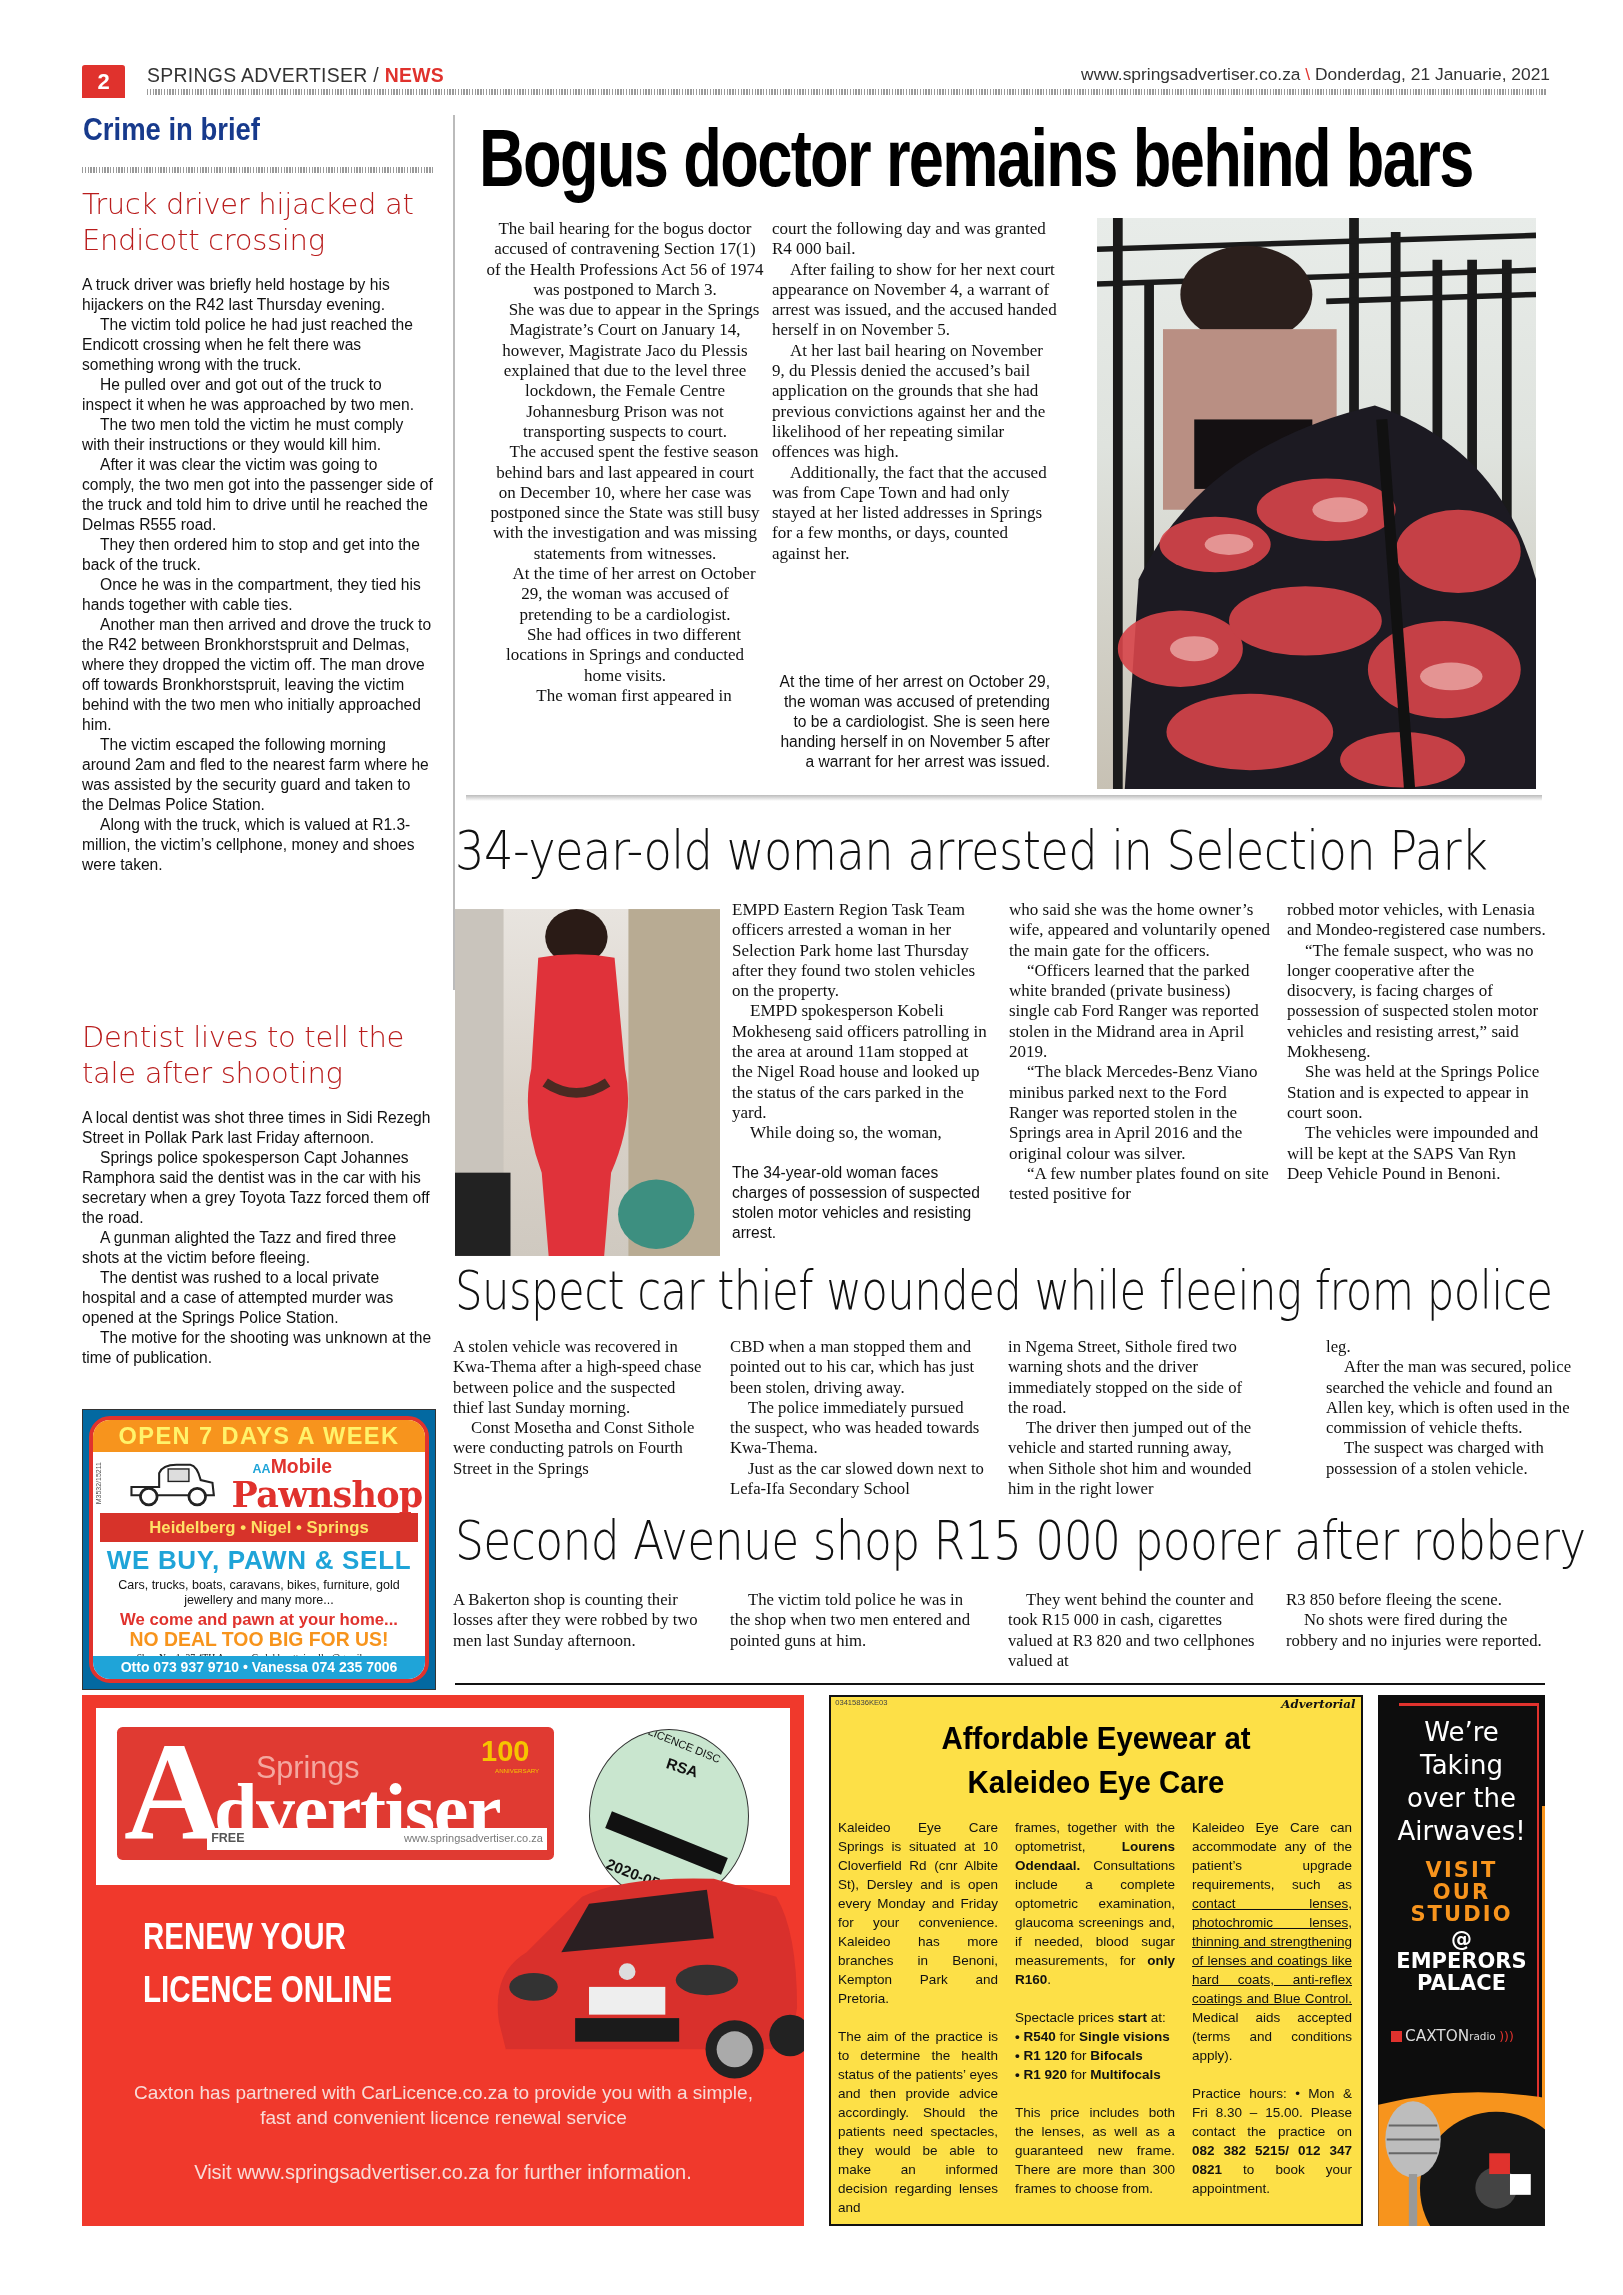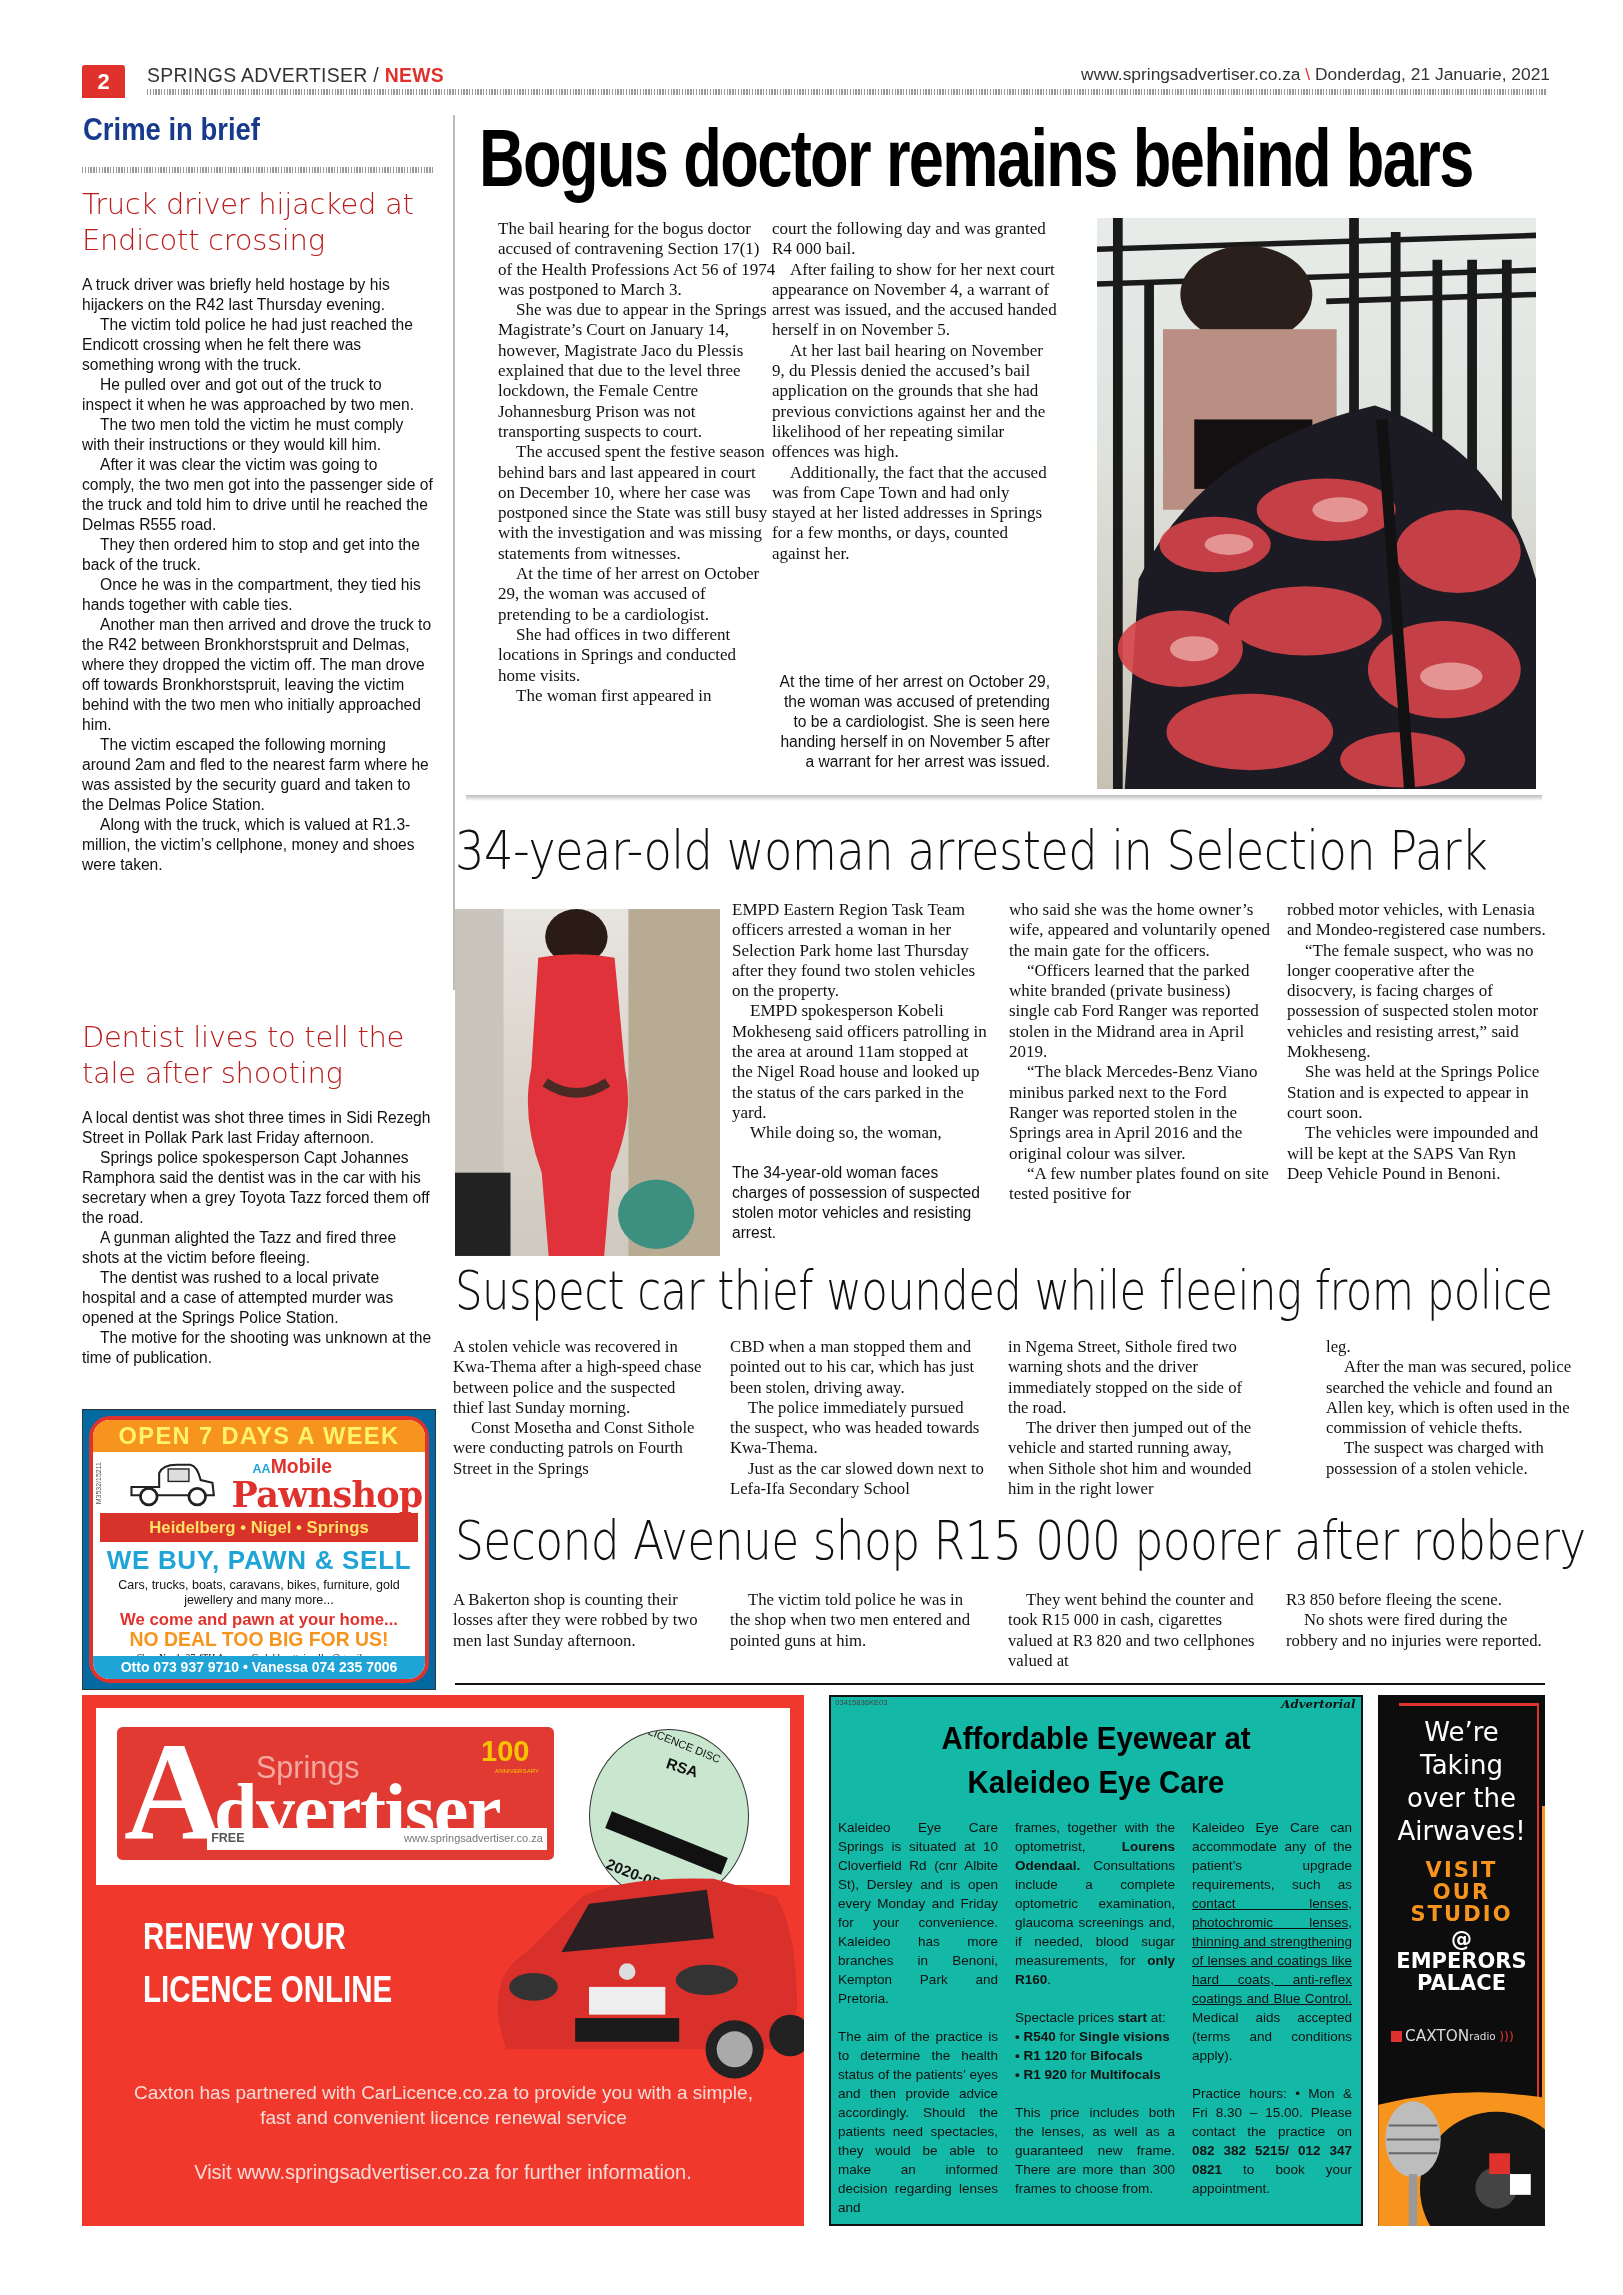--- a/index.html
+++ b/index.html
@@ -37,21 +37,21 @@
   .photo-shadow { left: 466px; top: 795px; width: 1076px; height: 5.6px; background: linear-gradient(#bbb, #fff); }
 
   .sec-h { font-family: "DejaVu Sans", sans-serif; font-weight: 300; color: #111; white-space: nowrap; letter-spacing: -0.7px; transform-origin: left; }
 
   .photo-sel { left: 455px; top: 909px; width: 265px; height: 347px; overflow: hidden; background: linear-gradient(180deg, #e8e4df 0%, #d9d2c9 55%, #cfc9c0 100%); }
 
   
   .ad-pawn { left: 82px; top: 1409px; width: 354px; height: 281px; border: 1.4px solid #333; background: #0369a1; padding: 5.6px; }
   .pawn-inner { width: 100%; height: 100%; border: 4.2px solid #e0322d; border-radius: 21px; overflow: hidden; position: relative; font-family: "Liberation Sans", sans-serif; background: #fff; }
   .ad-adv { left: 82px; top: 1695px; width: 722px; height: 531px; background: #f0392c; }
-  .ad-eye { left: 829px; top: 1695px; width: 534px; height: 531px; border: 2.8px solid #111; background: #14b8a6; font-family: "Liberation Sans", sans-serif; }
+  .ad-eye { left: 829px; top: 1695px; width: 534px; height: 531px; border: 2.8px solid #111; background: #fde047; font-family: "Liberation Sans", sans-serif; }
   .ad-radio { left: 1378px; top: 1695px; width: 167px; height: 531px; background: #0d0d0d; overflow: hidden; font-family: "DejaVu Sans", sans-serif; }
   .eye-col { position: absolute; top: 121px; width: 160px; font-size: 13.5px; line-height: 19px; text-align: justify; color: #111; }
   .eye-col b { font-weight: bold; }
   .eye-col u { text-decoration: underline; }
   .eye-col .gap { height: 19px; }
 </style>
 </head>
 <body>
 
 <div class="abs page-num">2</div>
@@ -91,21 +91,21 @@
     <p>A local dentist was shot three times in Sidi Rezegh Street in Pollak Park last Friday afternoon.</p>
     <p>Springs police spokesperson Capt Johannes Ramphora said the dentist was in the car with his secretary when a grey Toyota Tazz forced them off the road.</p>
     <p>A gunman alighted the Tazz and fired three shots at the victim before fleeing.</p>
     <p>The dentist was rushed to a local private hospital and a case of attempted murder was opened at the Springs Police Station.</p>
     <p>The motive for the shooting was unknown at the time of publication.</p>
   </div>
 </div>
 
 <h1 class="abs lead-h">Bogus doctor remains behind bars</h1>
 
-<div class="abs col-text" style="left:498px; top:219px; width:278px;">
+<div class="abs col-text" style="left:486px; top:219px; width:278px;text-align:center;">
   <p class="noind">The bail hearing for the bogus doctor accused of contravening Section 17(1) of the Health Professions Act 56 of 1974 was postponed to March 3.</p>
   <p>She was due to appear in the Springs Magistrate’s Court on January 14, however, Magistrate Jaco du Plessis explained that due to the level three lockdown, the Female Centre Johannesburg Prison was not transporting suspects to court.</p>
   <p>The accused spent the festive season behind bars and last appeared in court on December 10, where her case was postponed since the State was still busy with the investigation and was missing statements from witnesses.</p>
   <p>At the time of her arrest on October 29, the woman was accused of pretending to be a cardiologist.</p>
   <p>She had offices in two different locations in Springs and conducted home visits.</p>
   <p>The woman first appeared in</p>
 </div>
 <div class="abs col-text" style="left:772px; top:219px; width:285px;">
   <p class="noind">court the following day and was granted R4 000 bail.</p>
   <p>After failing to show for her next court appearance on November 4, a warrant of arrest was issued, and the accused handed herself in on November 5.</p>

